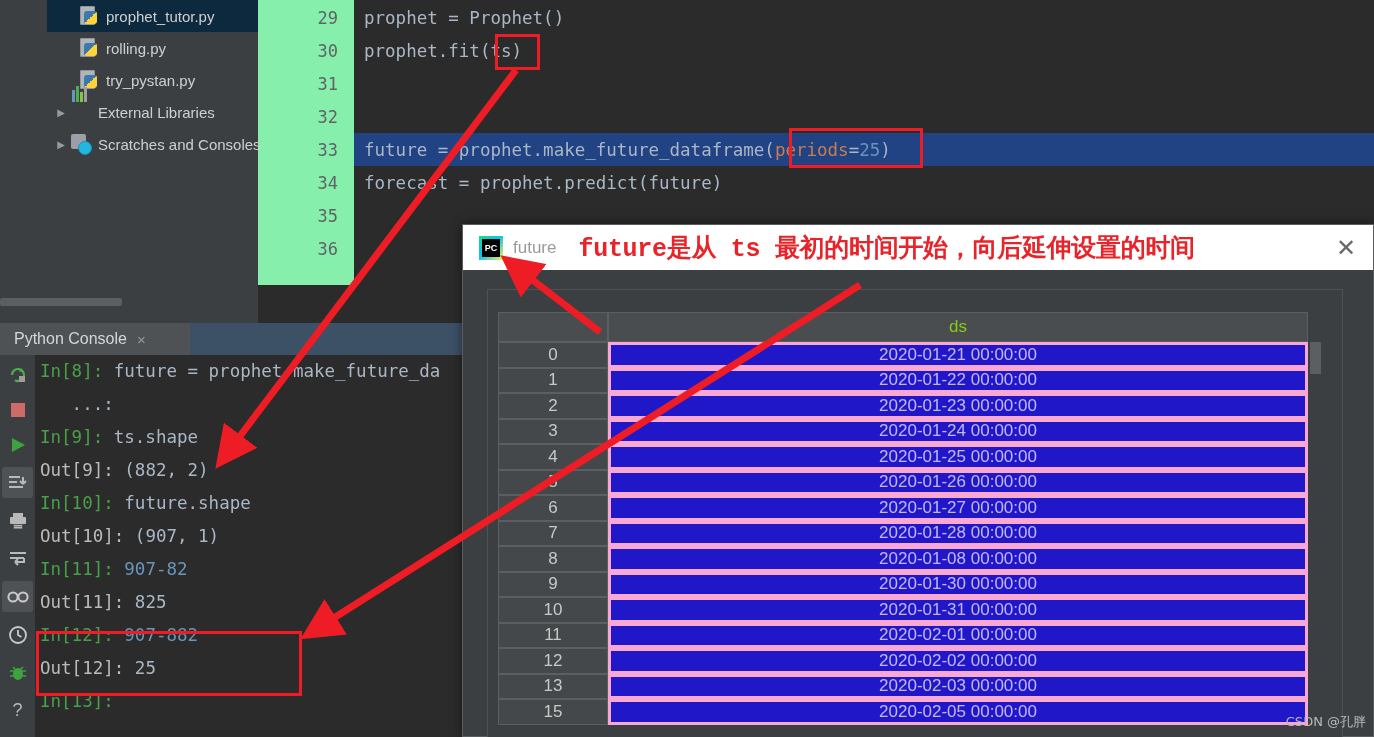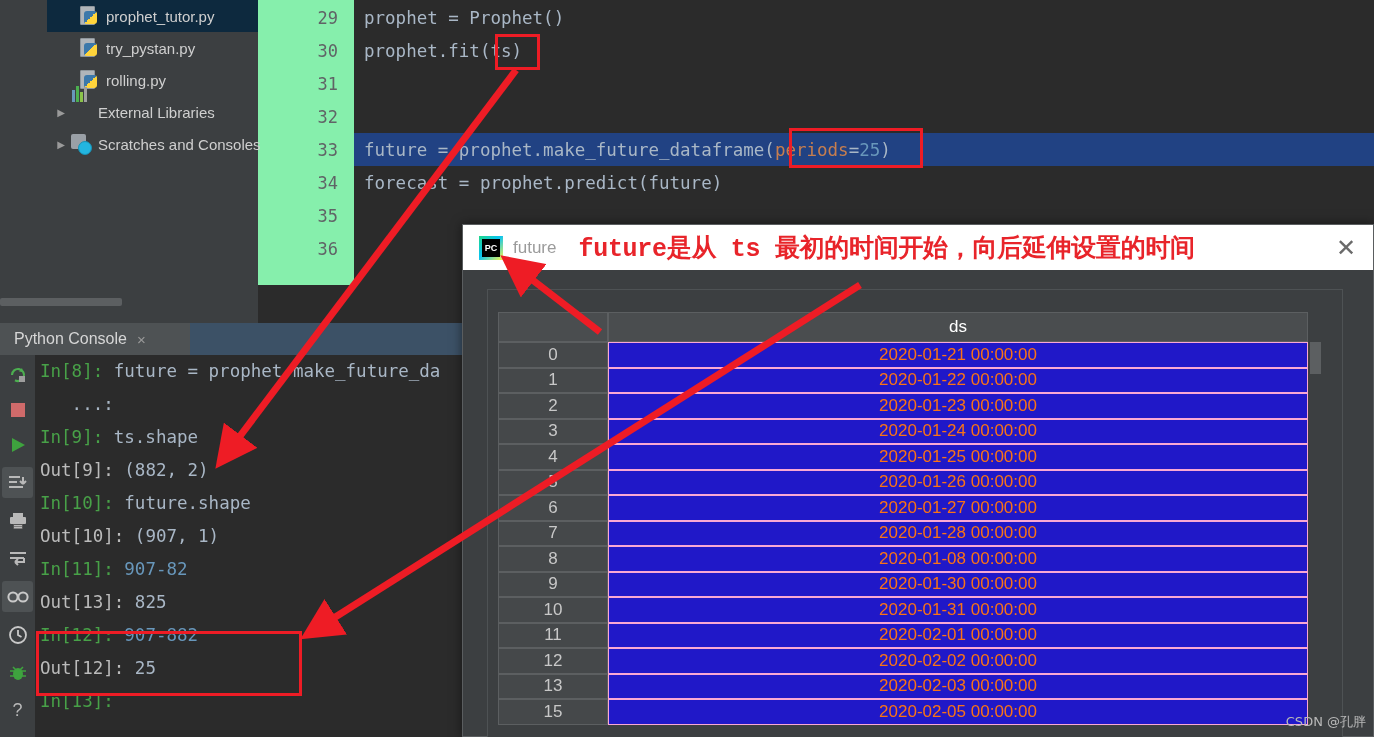--- a/index.html
+++ b/index.html
@@ -94,26 +94,26 @@
   .dlg-annot { color:#e8242a; font-size:25px; font-weight:bold; letter-spacing:-0.3px; white-space:nowrap;
                font-family:Liberation Mono, monospace; }
   .dlg-close { position:absolute; right:14px; top:10px; width:26px; height:26px; color:#6a6a6a; font-size:24px;
                display:flex; align-items:center; justify-content:center; }
 
   .dlg-inner { position:absolute; left:24px; top:64px; width:856px; height:449px; border:1px solid #4e5254; background:#3c3f41;}
   .tbl { position:absolute; left:10px; top:22px; width:810px; }
   .tbl-head { display:flex; height:30px; }
   .th-idx { width:110px; background:#4a4d4f; border:1px solid #5c5f61; }
   .th-ds { flex:1; background:#4a4d4f; border:1px solid #5c5f61; display:flex; align-items:center; justify-content:center;
-            color:#ffffff; font-size:17px; }
+            color:#84cc16; font-size:17px; }
   .trow { display:flex; height:25.5px; }
   .td-idx { width:110px; background:#45484a; border:1px solid #5c5f61; display:flex; align-items:center;
             justify-content:center; color:#c8c8c8; font-size:17px; }
-  .td-ds { flex:1; background:#2018c8; border:1px solid #f9a8d4; display:flex; align-items:center; justify-content:center;
-           color:#f97316; font-size:17px; }
+  .td-ds { flex:1; background:#2018c8; border:3px solid #f9a8d4; display:flex; align-items:center; justify-content:center;
+           color:#c4b5fd; font-size:17px; }
   .tbl-vscroll { position:absolute; left:820px; top:22px; width:14px; height:424px; background:#3c3f41; }
   .tbl-vscroll i { position:absolute; left:2px; top:30px; width:11px; height:32px; background:#5c5f61; display:block; }
 
   
   .redbox { position:absolute; border:3px solid #ee1c25; }
   svg.arrows { position:absolute; left:0; top:0; width:1374px; height:737px; pointer-events:none; }
 
   .watermark { position:absolute; right:8px; bottom:6px; color:#b9b9b9; font-size:13px;
                font-family:"DejaVu Sans", sans-serif;text-align:center; }
 </style>
@@ -144,26 +144,26 @@
 
   <div class="tree">
     <div class="tree-row sel">
       <span class="tree-indent"></span>
       <span class="tree-ico"><span class="pyico"></span></span>
       <span class="tree-lbl">prophet_tutor.py</span>
     </div>
     <div class="tree-row">
       <span class="tree-indent"></span>
       <span class="tree-ico"><span class="pyico"></span></span>
-      <span class="tree-lbl">try_pystan.py</span>
+      <span class="tree-lbl">rolling.py</span>
     </div>
     <div class="tree-row">
       <span class="tree-indent"></span>
       <span class="tree-ico"><span class="pyico"></span></span>
-      <span class="tree-lbl">rolling.py</span>
+      <span class="tree-lbl">try_pystan.py</span>
     </div>
     <div class="tree-row">
       <span class="tree-arrow">▶</span>
       <span class="tree-ico">
         <span class="libico">
           <span style="left:1px;height:12px;background:#6897bb;"></span>
           <span style="left:5px;height:16px;background:#4caf50;"></span>
           <span style="left:9px;height:10px;background:#8bc34a;"></span>
           <span style="left:13px;height:15px;background:#9e9e9e;"></span>
         </span>
@@ -258,21 +258,21 @@
     </div>
 
     <div class="console-body">
       <div class="cl" style="top:6px;"><span class="in-tag">In[8]:</span> <span class="val-txt">future = prophet.make_future_da</span></div>
       <div class="cl" style="top:39px;"><span class="val-txt">   ...:</span></div>
       <div class="cl" style="top:72px;"><span class="in-tag">In[9]:</span> <span class="val-txt">ts.shape</span></div>
       <div class="cl" style="top:105px;"><span class="out-tag">Out[9]:</span> <span class="val-txt">(882, 2)</span></div>
       <div class="cl" style="top:138px;"><span class="in-tag">In[10]:</span> <span class="val-txt">future.shape</span></div>
       <div class="cl" style="top:171px;"><span class="out-tag">Out[10]:</span> <span class="val-txt">(907, 1)</span></div>
       <div class="cl" style="top:204px;"><span class="in-tag">In[11]:</span> <span class="val-blue">907-82</span></div>
-      <div class="cl" style="top:237px;"><span class="out-tag">Out[13]:</span> <span class="val-txt">825</span></div>
+      <div class="cl" style="top:237px;"><span class="out-tag">Out[11]:</span> <span class="val-txt">825</span></div>
       <div class="cl" style="top:270px;"><span class="in-tag">In[12]:</span> <span class="val-blue">907-882</span></div>
       <div class="cl" style="top:303px;"><span class="out-tag">Out[12]:</span> <span class="val-txt">25</span></div>
       <div class="cl" style="top:336px;"><span class="in-tag">In[13]:</span></div>
     </div>
     <div class="right-sliver"></div>
   </div>
 
   <div class="dialog">
     <div class="dlg-title">
       <span class="pcico"></span>

